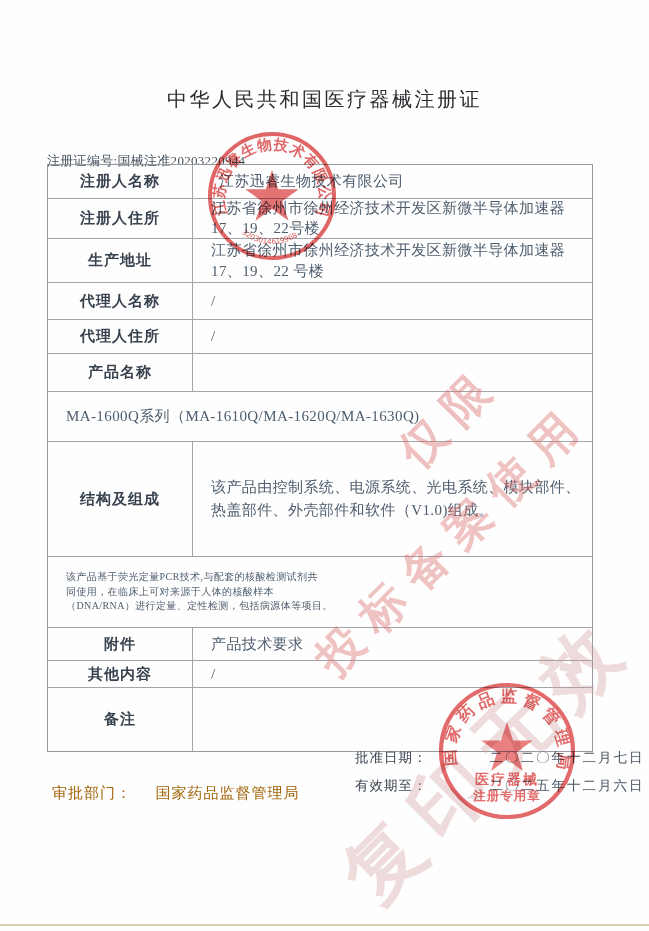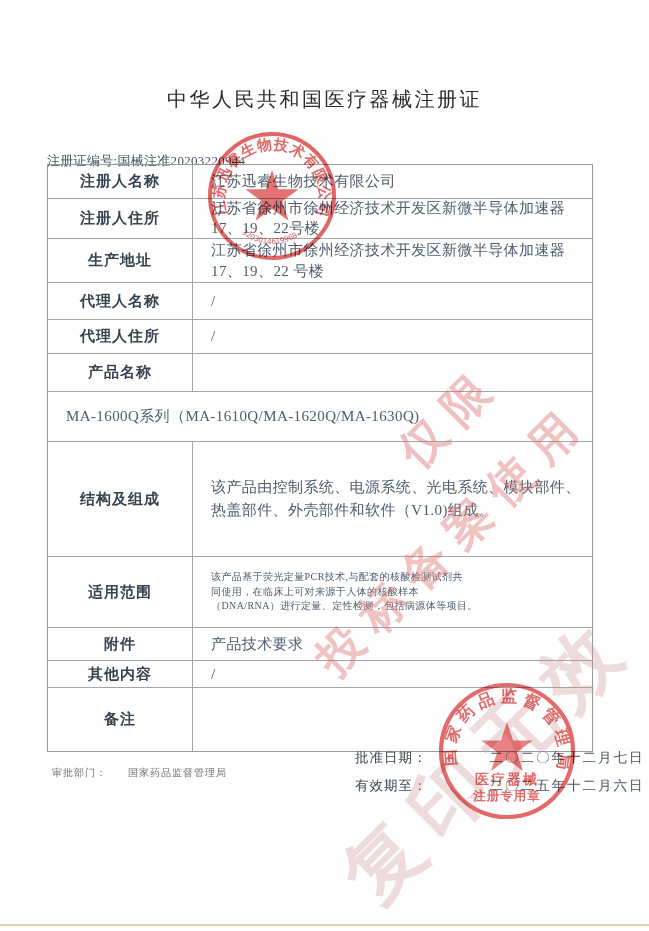--- a/index.html
+++ b/index.html
@@ -14,33 +14,33 @@
   }
   .regline{
     position:absolute;top:152px;left:47px;font-size:13px;color:#45525f;letter-spacing:.3px;
   }
   .cert-table{
     position:absolute;left:47px;top:164px;width:546px;
     border:1px solid #979ba0;box-sizing:border-box;background:transparent;
     display:flex;flex-direction:column;
   }
   .row{display:flex;border-top:1px solid #a2a6ab;box-sizing:border-box;}
-  .row:first-child{border-top:none;}
+  .row:first-child{border-top:none;gap:8px;}
   .cell-label{
     width:145px;flex:0 0 145px;border-right:1px solid #a2a6ab;box-sizing:border-box;
     display:flex;align-items:center;justify-content:center;
     font-size:15px;font-weight:700;color:#39434f;letter-spacing:1px;
   }
   .cell-value{
     flex:1;display:flex;align-items:center;box-sizing:border-box;
     padding:3px 10px 3px 18px;font-size:15px;color:#4e5d6d;
     line-height:1.5;white-space:pre-line;letter-spacing:.4px;
   }
   .footer-left{
-    position:absolute;left:52px;top:766px;font-size:10px;color:#737373;letter-spacing:1px;
+    position:absolute;left:52px;top:784px;font-size:15px;color:#a16207;letter-spacing:1px;
   }
   .footer-right{
     position:absolute;left:355px;top:749px;font-size:13.5px;color:#3c4651;
     display:flex;flex-direction:column;row-gap:10px;
   }
   .fr-row{display:flex;column-gap:26px;letter-spacing:1px;}
   .fr-value{color:#47535f;letter-spacing:2px;margin-left:36px;}
   .wm{
     position:absolute;transform:translate(-50%,-50%) rotate(-45deg);
     font-weight:700;white-space:nowrap;pointer-events:none;
@@ -91,21 +91,20 @@
     </div>
     <div class="row" style="height:50px">
       <div class="cell-value">MA-1600Q系列（MA-1610Q/MA-1620Q/MA-1630Q)</div>
     </div>
     <div class="row" style="height:115px">
       <div class="cell-label">结构及组成</div>
       <div class="cell-value" style="line-height:1.55">该产品由控制系统、电源系统、光电系统、模块部件、
 热盖部件、外壳部件和软件（V1.0)组成。</div>
     </div>
     <div class="row" style="height:71px">
-      <div class="cell-label">适用范围</div>
       <div class="cell-value" style="line-height:1.48;font-size:10px">该产品基于荧光定量PCR技术,与配套的核酸检测试剂共
 同使用，在临床上可对来源于人体的核酸样本
 （DNA/RNA）进行定量、定性检测，包括病源体等项目。</div>
     </div>
     <div class="row" style="height:33px">
       <div class="cell-label">附件</div>
       <div class="cell-value">产品技术要求</div>
     </div>
     <div class="row" style="height:27px">
       <div class="cell-label">其他内容</div>

